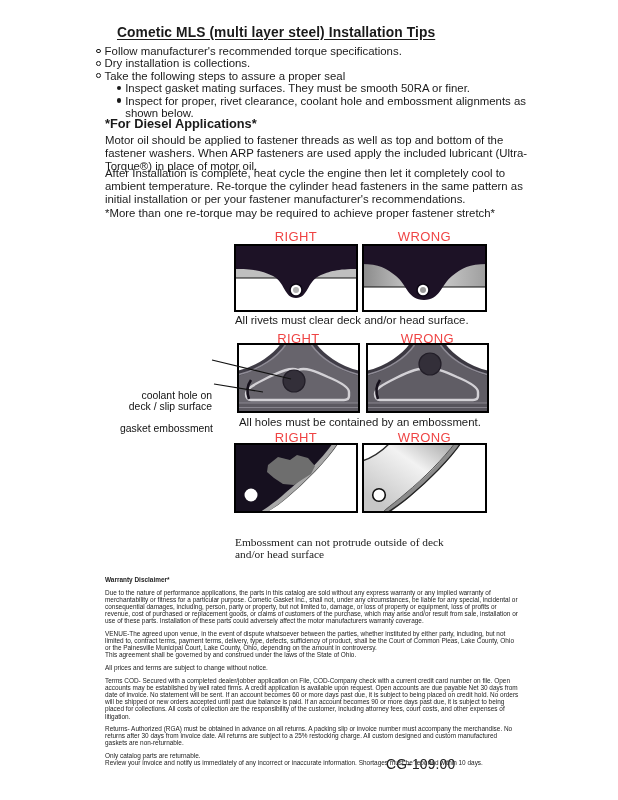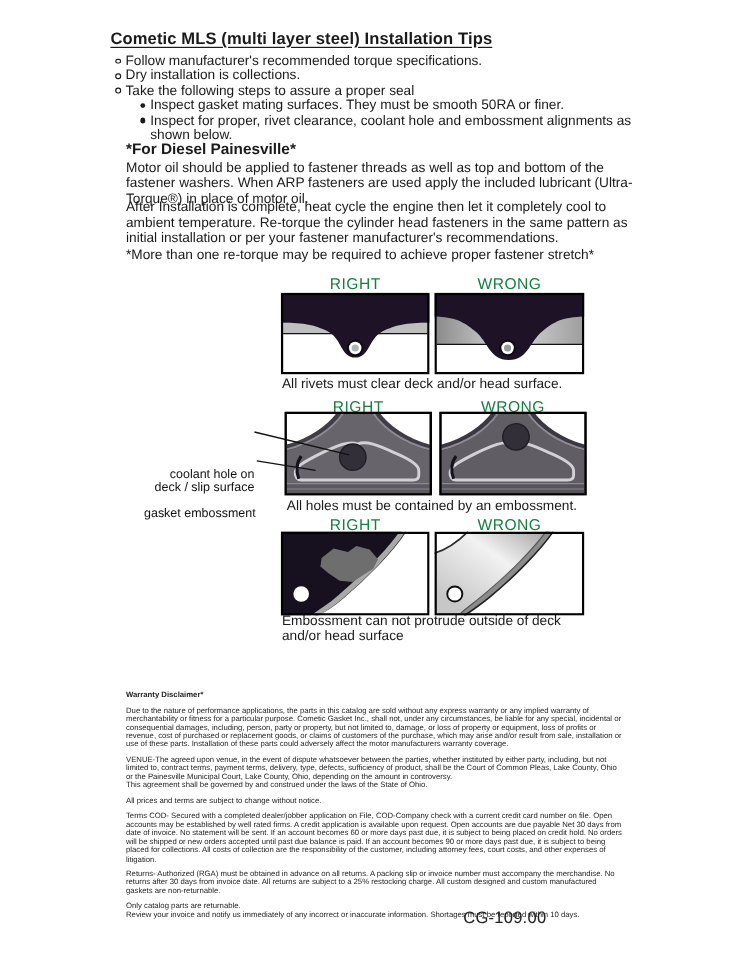--- a/index.html
+++ b/index.html
@@ -4,37 +4,37 @@
 <style>
   * { margin:0; padding:0; box-sizing:border-box; }
   html,body { background:#ffffff; }
   .page {
     position:relative; width:618px; height:800px; background:#ffffff;
     font-family:"Liberation Sans", sans-serif; color:#1a1a1a; overflow:hidden;
   }
   .abs { position:absolute; }
 
   
-  .title { left:92px; top:25px; font-size:13.8px; font-weight:bold;
+  .title { left:117px; top:25px; font-size:13.8px; font-weight:bold;
            text-decoration:underline; text-underline-offset:2px; letter-spacing:0.1px; }
   .bullets { left:96px; top:45px; width:460px; font-size:11.4px; line-height:12.4px; }
   .bullet-row { display:flex; align-items:flex-start; }
   .marker-o { width:4.6px; height:4.6px; border:1px solid #1a1a1a; border-radius:50%;
               margin:3.6px 4px 0 0; flex:none; }
   .sub { margin-left:21px; }
   .marker-dot { width:4.2px; height:4.2px; background:#1a1a1a; border-radius:50%;
                 margin:3.8px 4px 0 0; flex:none; }
 
   
   .diesel-h { left:105px; top:116px; font-size:12.8px; font-weight:bold; }
   .para { left:105px; width:437px; font-size:11.4px; line-height:12.8px; }
   .p1 { top:134px; } .p2 { top:167px; } .p3 { top:207px; }
 
   
-  .fig-label { position:absolute; font-size:13px; color:#15803d; text-align:center; letter-spacing:0.4px; }
+  .fig-label { position:absolute; font-size:13px; color:#ef4444; text-align:center; letter-spacing:0.4px; }
   .fig-box { position:absolute; }
   .fig-box svg { display:block; }
   .fig-caption { position:absolute; font-size:11.4px; line-height:12.3px; }
   .ann { position:absolute; font-size:10.4px; line-height:11px; color:#111; }
   .ann.right-align { text-align:right;margin-top:45px; }
   .pointer-overlay { position:absolute; left:210px; top:352px; width:92px; height:48px;
                      pointer-events:none; z-index:5; }
 
   
   .legal { left:105px; top:576px; width:416px; font-size:6.45px; line-height:7.15px; color:#222; }
@@ -67,21 +67,21 @@
     <div class="bullet-row sub">
       <span class="marker-dot"></span>
       <span>Inspect gasket mating surfaces.  They must be smooth 50RA or finer.</span>
     </div>
     <div class="bullet-row sub">
       <span class="marker-dot"></span>
       <span>Inspect for proper, rivet clearance, coolant hole and embossment alignments as shown below.</span>
     </div>
   </div>
 
-  <div class="abs diesel-h">*For Diesel Painesville*</div>
+  <div class="abs diesel-h">*For Diesel Applications*</div>
   <div class="abs para p1">Motor oil should be applied to fastener threads as well as top and bottom of the fastener washers. When ARP fasteners are used apply the included lubricant (Ultra-Torque®) in place of motor oil.</div>
   <div class="abs para p2">After Installation is complete, heat cycle the engine then let it completely cool to ambient temperature. Re-torque the cylinder head fasteners in the same pattern as initial installation or per your fastener manufacturer's recommendations.</div>
   <div class="abs para p3">*More than one re-torque may be required to achieve proper fastener stretch*</div>
 
   <div class="fig-label" style="left:234px; top:229px; width:124px;">RIGHT</div>
   <div class="fig-label" style="left:362px; top:229px; width:125px;">WRONG</div>
 
   <div class="fig-box" style="left:234px; top:244px;">
     <svg width="124" height="68" viewBox="0 0 124 68">
       <rect width="124" height="68" fill="#ffffff"></rect>
@@ -193,21 +193,21 @@
       <rect width="125" height="70" fill="#ffffff"></rect>
       <path d="M28,0 H99 C88,16 66,38 48,53 C40,60 32,65 25,70 H0 V18 C10,15 20,8 28,0 Z" fill="url(#g-r3w)"></path>
       <path d="M28,0 C20,8 10,15 0,18" fill="none" stroke="#2b2b2b" stroke-width="1.4"></path>
       <path d="M96,0 C85,16 64,37 46,52 C38,59 31,64 24,69" fill="none" stroke="#8b8b8b" stroke-width="5"></path>
       <path d="M99,0 C88,16 66,38 48,53 C40,60 32,65 25,70" fill="none" stroke="#222222" stroke-width="1.3"></path>
       <path d="M93,0 C82,15 61,36 44,50 C36,57 29,62 22,68" fill="none" stroke="#555555" stroke-width="1"></path>
       <circle cx="17" cy="52" r="6.3" fill="#ffffff" stroke="#111111" stroke-width="1.6"></circle>
       <rect x="1" y="1" width="123" height="68" fill="none" stroke="#000" stroke-width="2"></rect>
     </svg>
   </div>
-  <div class="fig-caption" style="left:235px; top:512px; width:235px;">Embossment can not protrude outside of deck and/or head surface</div>
+  <div class="fig-caption" style="left:235px; top:536px; width:235px;font-family:Liberation Serif, serif;">Embossment can not protrude outside of deck and/or head surface</div>
 
   <div class="abs legal">
     <div class="legal-h">Warranty Disclaimer*</div>
     <p class="">Due to the nature of performance applications, the parts in this catalog are sold without any express warranty or any implied warranty of merchantability or fitness for a particular purpose.  Cometic Gasket Inc., shall not, under any circumstances, be liable for any special, incidental or consequential damages, including, person, party or property, but not limited to, damage, or loss of property or equipment, loss of profits or revenue, cost of purchased or replacement goods, or claims of customers of the purchase, which may arise and/or result from sale, installation or use of these parts.  Installation of these parts could adversely affect the motor manufacturers warranty coverage.</p>
     <p class="tight">VENUE-The agreed upon venue, in the event of dispute whatsoever between the parties, whether instituted by either party, including, but not limited to, contract terms, payment terms, delivery, type, defects, sufficiency of product, shall be the Court of Common Pleas, Lake County, Ohio or the Painesville Municipal Court, Lake County, Ohio, depending on the amount in controversy.</p>
     <p>This agreement shall be governed by and construed under the laws of the State of Ohio.</p>
     <p>All prices and terms are subject to change without notice.</p>
     <p>Terms COD- Secured with a completed dealer/jobber application on File, COD-Company check with a current credit card number on file.  Open accounts may be established by well rated firms.  A credit application is available upon request.  Open accounts are due payable Net 30 days from date of invoice.  No statement will be sent.  If an account becomes 60 or more days past due, it is subject to being placed on credit hold.  No orders will be shipped or new orders accepted until past due balance is paid.  If an account becomes 90 or more days past due, it is subject to being placed for collections.  All costs of collection are the responsibility of the customer, including attorney fees, court costs, and other expenses of litigation.</p>
     <p>Returns- Authorized (RGA) must be obtained in advance on all returns.  A packing slip or invoice number must accompany the merchandise.  No returns after 30 days from invoice date.  All returns are subject to a 25% restocking charge.  All custom designed and custom manufactured gaskets are non-returnable.</p>
     <p class="tight">Only catalog parts are returnable.</p>

